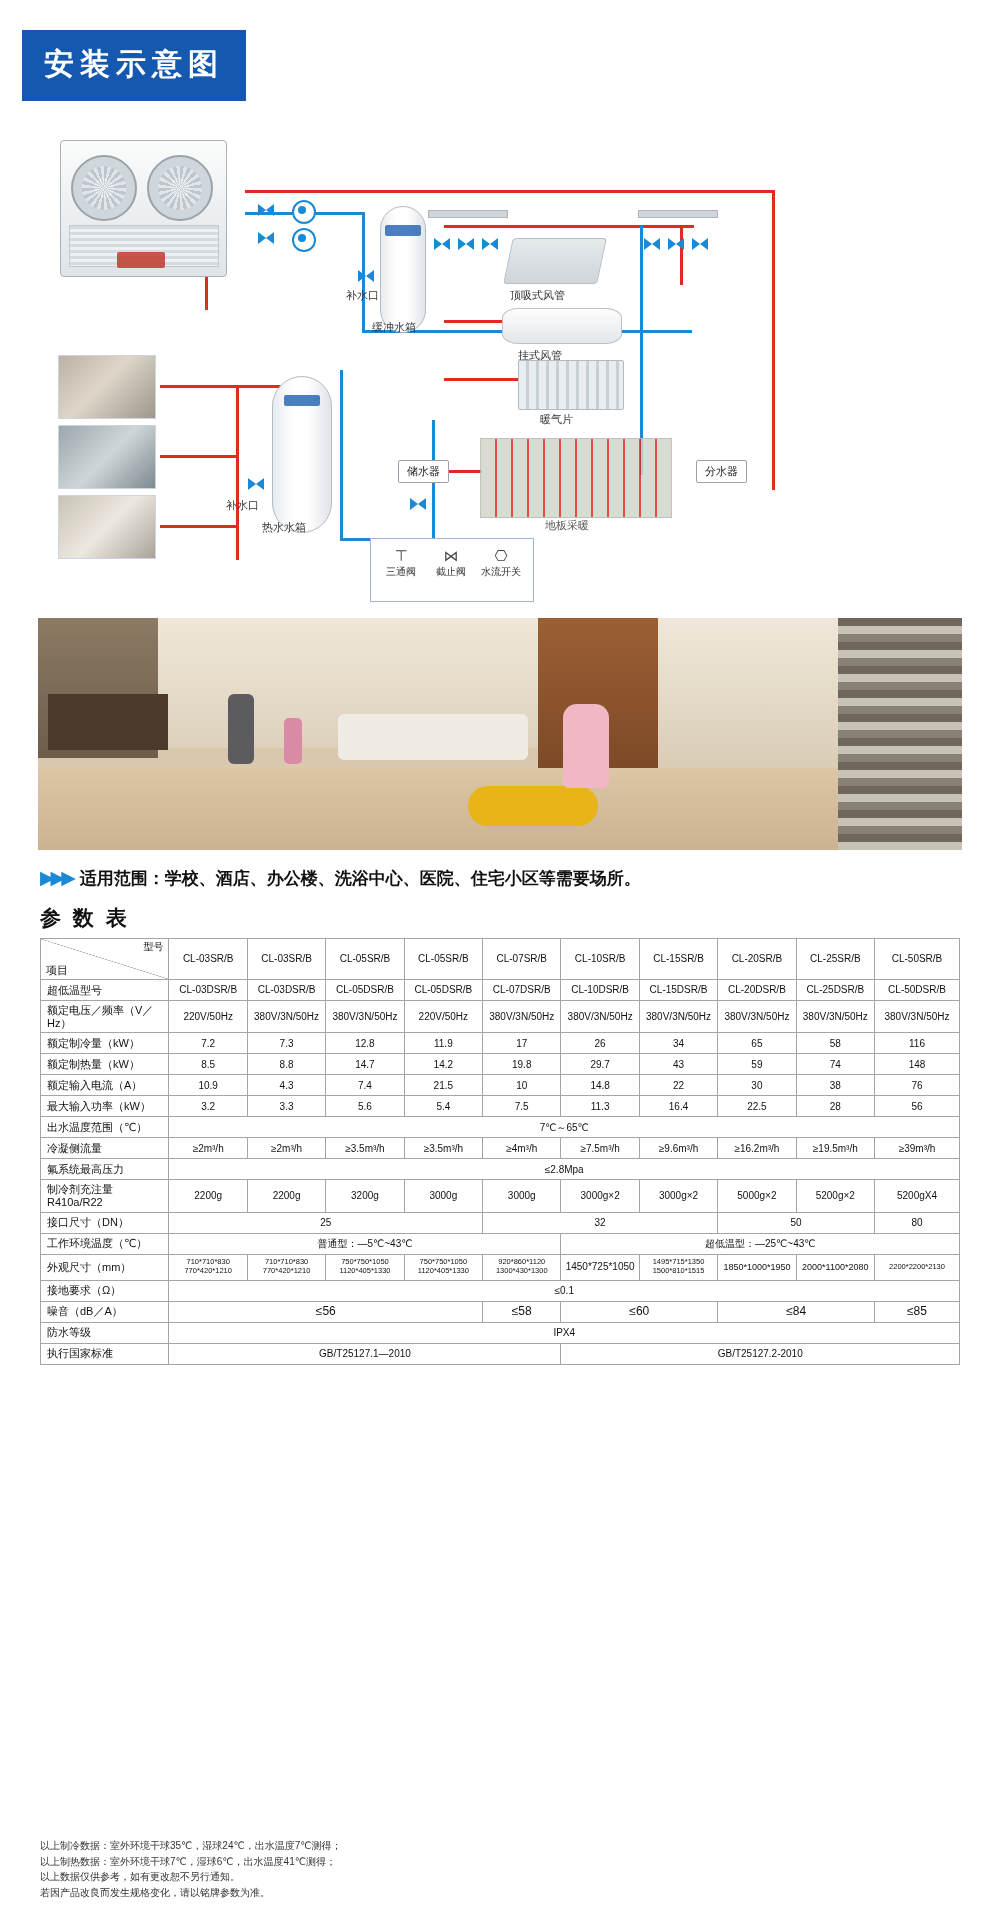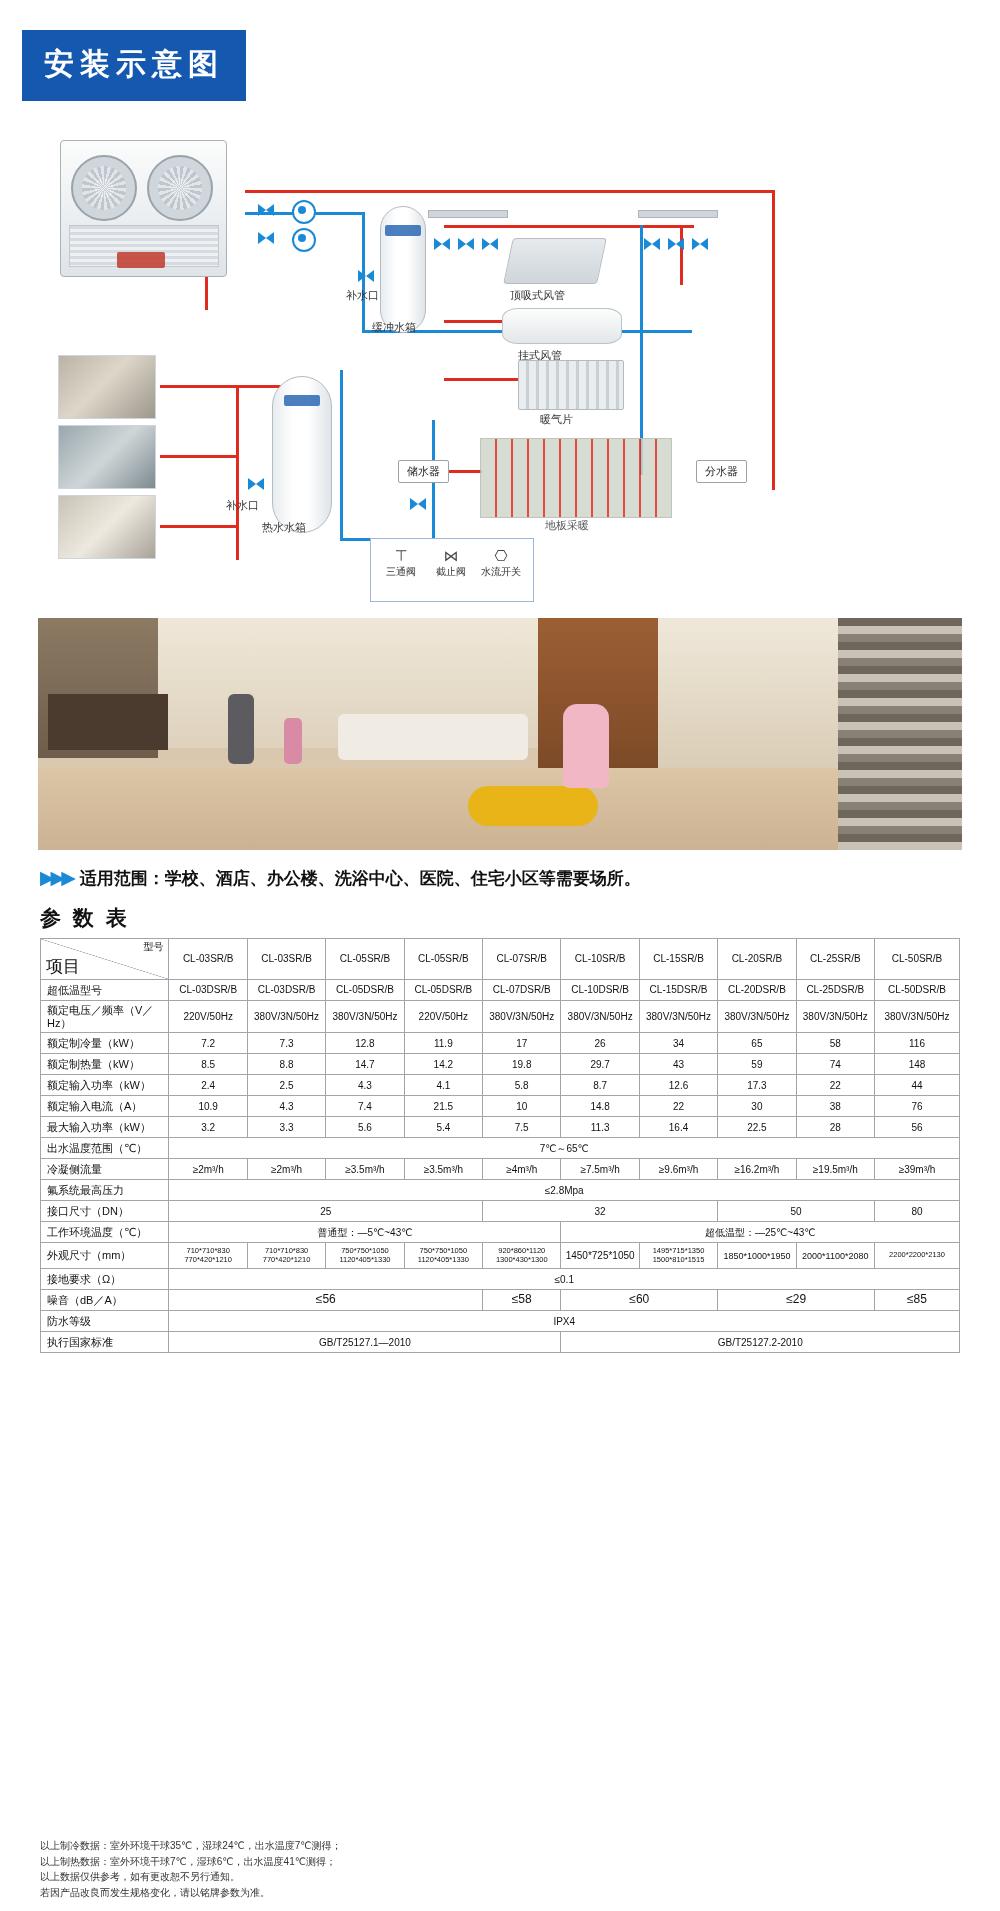--- a/index.html
+++ b/index.html
@@ -170,21 +170,21 @@
   table.spec td.lbl{
     text-align:left;padding-left:6px;width:118px;font-size:11px;
   }
   table.spec tr{height:21px;}
   .hdr-cell{position:relative;height:34px;}
   .hdr-cell .diag{
     position:absolute;left:0;top:0;width:100%;height:100%;
     background:linear-gradient(to top right,transparent calc(50% - 0.6px),#9fa6ac 50%,transparent calc(50% + 0.6px));
   }
   .hdr-cell .t1{position:absolute;right:5px;top:2px;font-size:10px;}
-  .hdr-cell .t2{position:absolute;left:5px;bottom:2px;font-size:17px;}
+  .hdr-cell .t2{position:absolute;left:5px;bottom:2px;font-size:11px;}
   .tiny{font-size:7.5px;line-height:1.1;}
   
   .notes{
     position:absolute;left:40px;top:1793px;font-size:10px;color:#333;line-height:1.55;margin-top:45px;
   }
 </style>
 </head>
 <body>
 
 <div class="title-banner">安装示意图</div>
@@ -382,33 +382,20 @@
       <td>14.7</td>
       <td>14.2</td>
       <td>19.8</td>
       <td>29.7</td>
       <td>43</td>
       <td>59</td>
       <td>74</td>
       <td>148</td>
       </tr>
 
-    <tr>
-        <td class="lbl">额定输入功率（kW）</td>
-      <td>2.4</td>
-      <td>2.5</td>
-      <td>4.3</td>
-      <td>4.1</td>
-      <td>5.8</td>
-      <td>8.7</td>
-      <td>12.6</td>
-      <td>17.3</td>
-      <td>22</td>
-      <td>44</td>
-      </tr>
 
     <tr>
         <td class="lbl">额定输入电流（A）</td>
       <td>10.9</td>
       <td>4.3</td>
       <td>7.4</td>
       <td>21.5</td>
       <td>10</td>
       <td>14.8</td>
       <td>22</td>
@@ -449,20 +436,33 @@
       <td>≥16.2m³/h</td>
       <td>≥19.5m³/h</td>
       <td>≥39m³/h</td>
       </tr>
 
     <tr>
       <td class="lbl">氟系统最高压力</td>
       <td colspan="10">≤2.8Mpa</td>
     </tr>
 
+    <tr>
+        <td class="lbl">制冷剂充注量R410a/R22</td>
+      <td>2200g</td>
+      <td>2200g</td>
+      <td>3200g</td>
+      <td>3000g</td>
+      <td>3000g</td>
+      <td>3000g×2</td>
+      <td>3000g×2</td>
+      <td>5000g×2</td>
+      <td>5200g×2</td>
+      <td>5200gX4</td>
+      </tr>
 
     <tr>
       <td class="lbl">接口尺寸（DN）</td>
       <td colspan="4">25</td>
       <td colspan="3">32</td>
       <td colspan="2">50</td>
       <td>80</td>
     </tr>
 
     <tr>
@@ -494,21 +494,21 @@
     <tr>
       <td class="lbl">接地要求（Ω）</td>
       <td colspan="10">≤0.1</td>
     </tr>
 
     <tr>
       <td class="lbl">噪音（dB／A）</td>
       <td colspan="4" style="font-size:12px">≤56</td>
       <td style="font-size:12px">≤58</td>
       <td colspan="2" style="font-size:12px">≤60</td>
-      <td colspan="2" style="font-size:12px">≤29</td>
+      <td colspan="2" style="font-size:12px">≤84</td>
       <td style="font-size:12px">≤85</td>
     </tr>
 
 
     <tr>
       <td class="lbl">防水等级</td>
       <td colspan="10">IPX4</td>
     </tr>
     <tr>
       <td class="lbl">执行国家标准</td>

